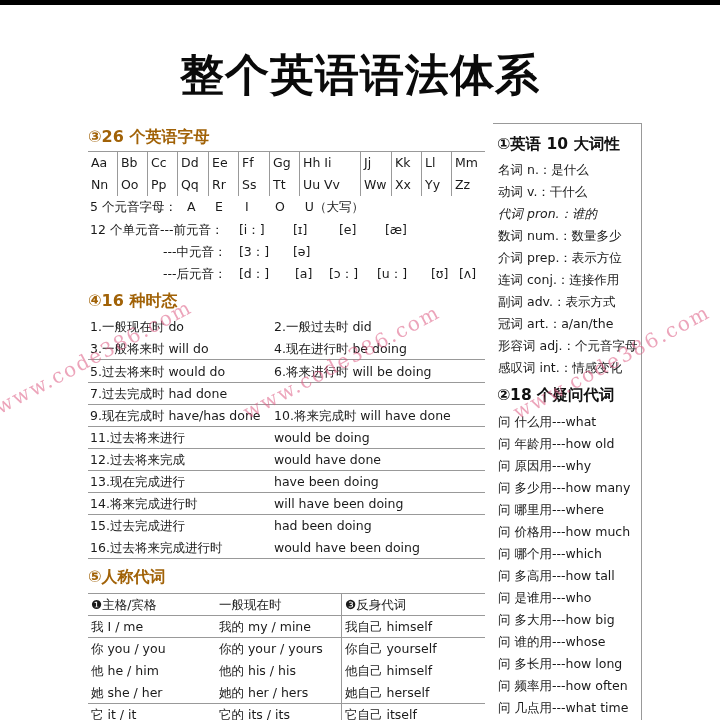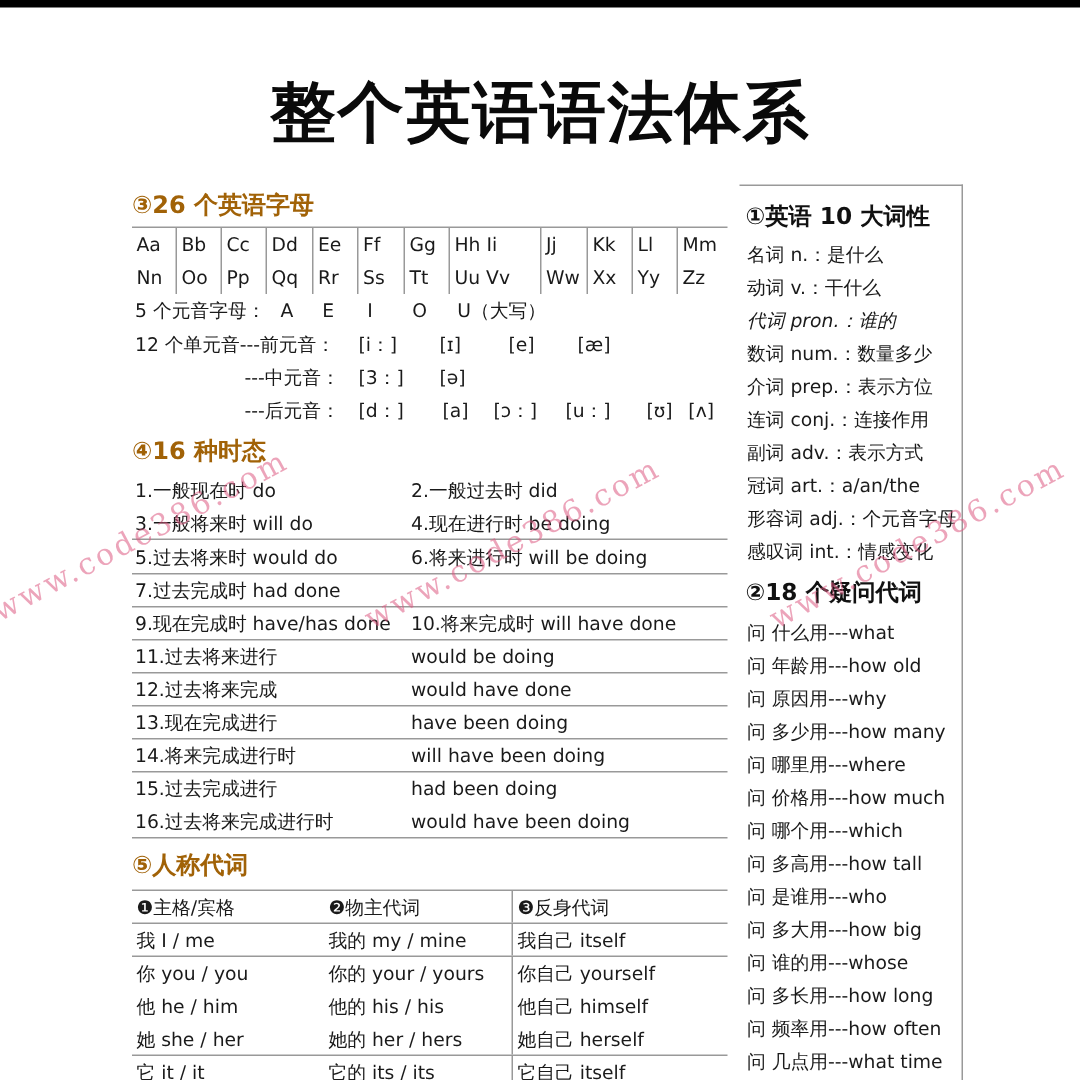--- a/index.html
+++ b/index.html
@@ -154,27 +154,27 @@
   <div class="tense-row line" style="top:537px;">
     <span class="c1">16.过去将来完成进行时</span>
     <span class="c2">would have been doing</span>
   </div>
 </div>
 
 <div class="sec-title" style="left:88px; top:567px;">⑤人称代词</div>
 <div class="pron">
   <div class="pron-row line">
     <span class="pc pc1">❶主格/宾格</span>
-    <span class="pc pc2">❷物主代词</span>
+    <span class="pc pc2">一般现在时</span>
     <span class="pc pc3">❸反身代词</span>
   </div>
   <div class="pron-row line">
     <span class="pc pc1">我  I / me</span>
     <span class="pc pc2">我的  my / mine</span>
-    <span class="pc pc3">我自己  itself</span>
+    <span class="pc pc3">我自己  himself</span>
   </div>
   <div class="pron-row">
     <span class="pc pc1">你  you / you</span>
     <span class="pc pc2">你的  your / yours</span>
     <span class="pc pc3">你自己  yourself</span>
   </div>
   <div class="pron-row">
     <span class="pc pc1">他  he / him</span>
     <span class="pc pc2">他的  his / his</span>
     <span class="pc pc3">他自己  himself</span>

